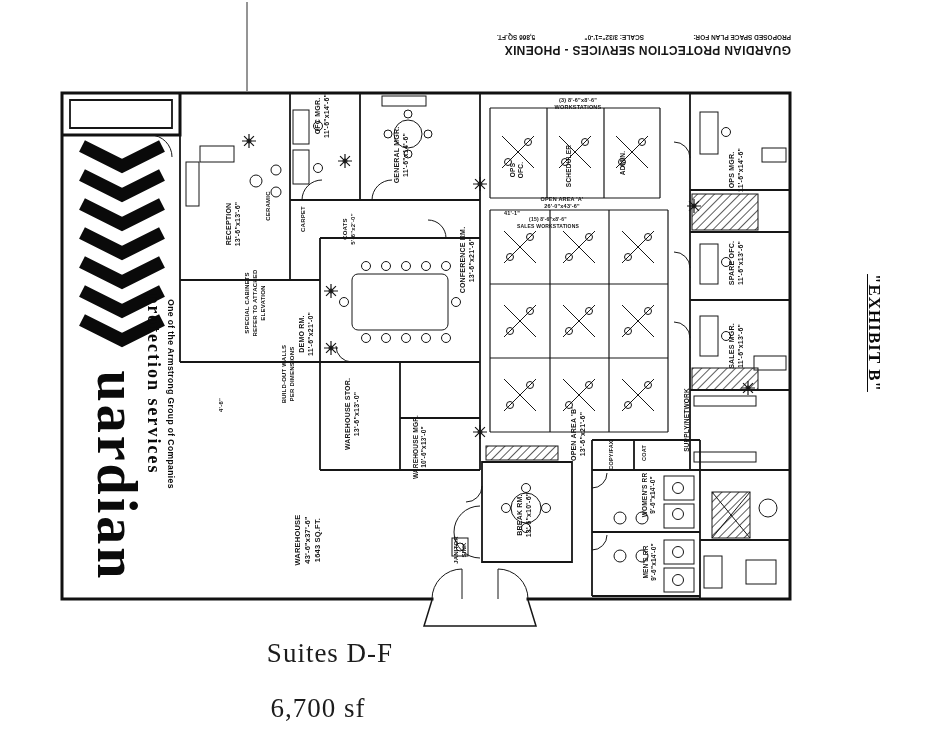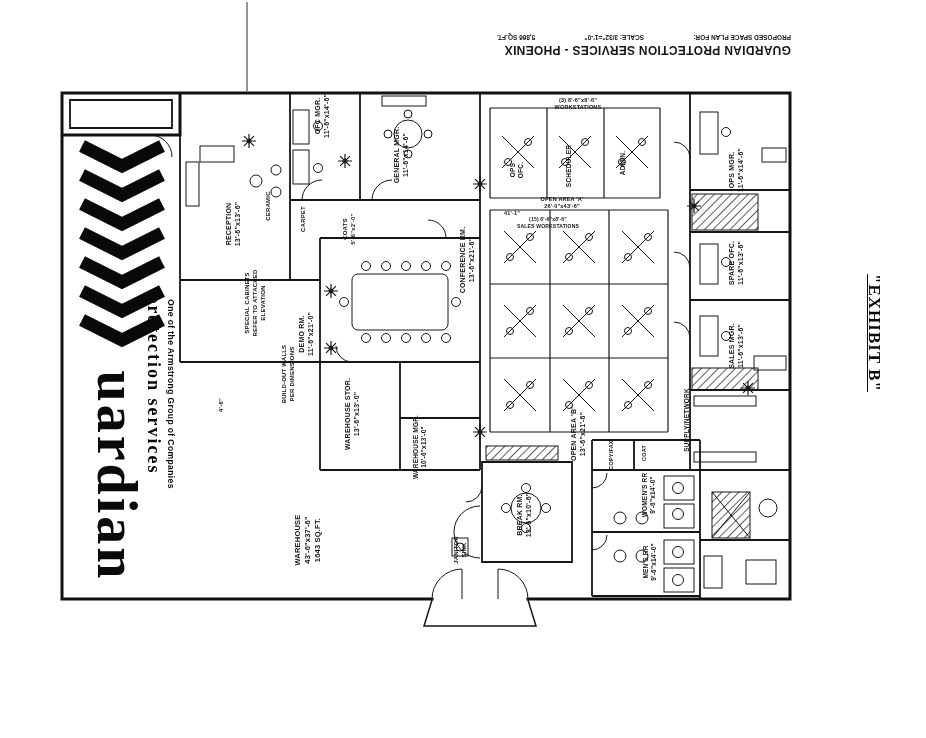--- a/index.html
+++ b/index.html
@@ -309,14 +309,16 @@
     <div class="tb-name">GUARDIAN PROTECTION SERVICES - PHOENIX</div>
     <div class="tb-small">
       <span>PROPOSED SPACE PLAN FOR:</span>
       <span>SCALE: 3/32"=1'-0"</span>
       <span>5,866 SQ.FT.</span>
     </div>
   </div>
 
   <div id="exhibit">"EXHIBIT B"</div>
 
+  <div class="caption-line" style="left:330px;top:653px">Suites D-F</div>
+  <div class="caption-line" style="left:318px;top:708px">6,700 sf</div>
 
 </div>
 
 </body></html>

